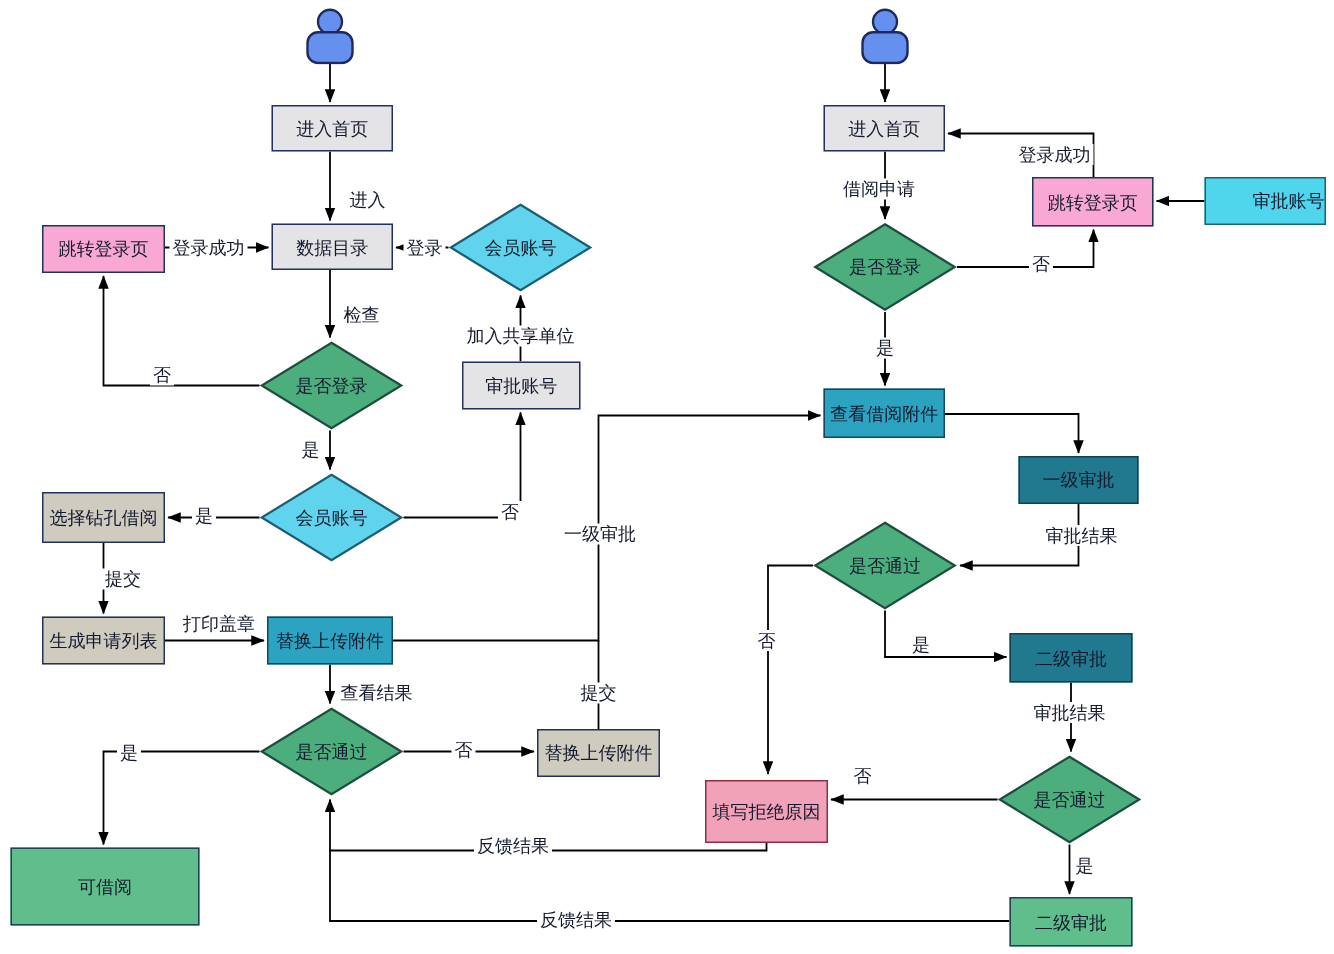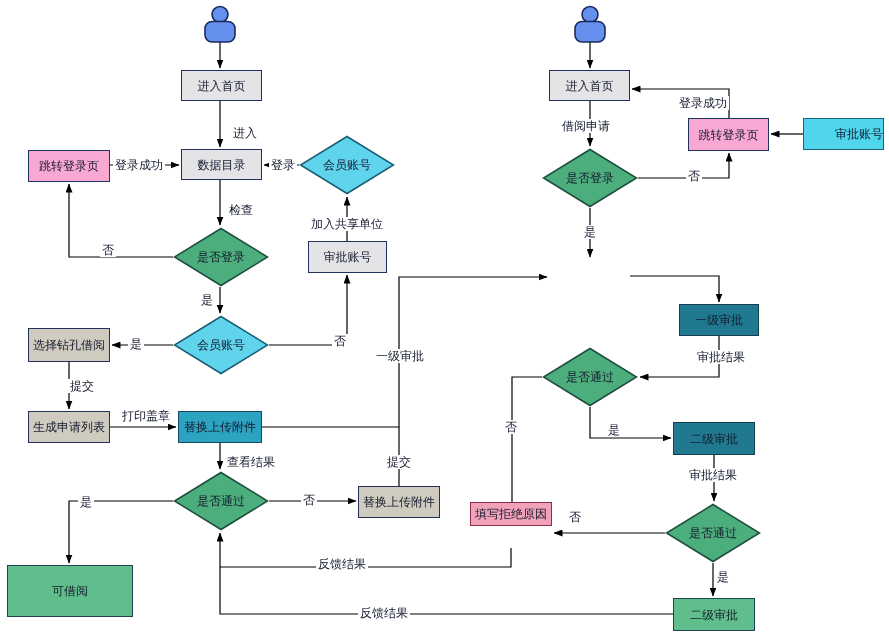--- a/index.html
+++ b/index.html
@@ -147,39 +147,42 @@
     </div>
   <div class="node rect cyanrect" style="left:803px;top:118px;width:81px;height:32px">
       <span class="nlabel">审批账号</span>
     </div>
   <div class="node diamond greendia" style="left:542px;top:148px;width:96px;height:60px">
     <svg viewBox="0 0 96 60" preserveAspectRatio="none">
         <polygon points="48,1.5 94.5,30 48,58.5 1.5,30"></polygon>
       </svg>
     <span class="nlabel">是否登录</span>
   </div>
+  <div class="node rect teal" style="left:549px;top:259px;width:81px;height:33px">
+      <span class="nlabel">查看借阅附件</span>
+    </div>
   <div class="node rect darkteal" style="left:679px;top:304px;width:80px;height:32px">
       <span class="nlabel">一级审批</span>
     </div>
   <div class="node diamond greendia" style="left:542px;top:347px;width:96px;height:60px">
     <svg viewBox="0 0 96 60" preserveAspectRatio="none">
         <polygon points="48,1.5 94.5,30 48,58.5 1.5,30"></polygon>
       </svg>
     <span class="nlabel">是否通过</span>
   </div>
   <div class="node rect darkteal" style="left:673px;top:422px;width:82px;height:33px">
       <span class="nlabel">二级审批</span>
     </div>
   <div class="node diamond greendia" style="left:665px;top:503px;width:96px;height:60px">
     <svg viewBox="0 0 96 60" preserveAspectRatio="none">
         <polygon points="48,1.5 94.5,30 48,58.5 1.5,30"></polygon>
       </svg>
     <span class="nlabel">是否通过</span>
   </div>
-  <div class="node rect pink" style="left:470px;top:502px;width:82px;height:24px">
+  <div class="node rect pink" style="left:470px;top:520px;width:82px;height:42px">
       <span class="nlabel">填写拒绝原因</span>
     </div>
   <div class="node rect greenrect" style="left:673px;top:598px;width:82px;height:33px">
       <span class="nlabel">二级审批</span>
     </div>
 
   <span class="elabel" style="left:245px;top:133px">进入</span>
   <span class="elabel" style="left:139px;top:165px">登录成功</span>
   <span class="elabel" style="left:283px;top:165px">登录</span>
   <span class="elabel" style="left:241px;top:210px">检查</span>

